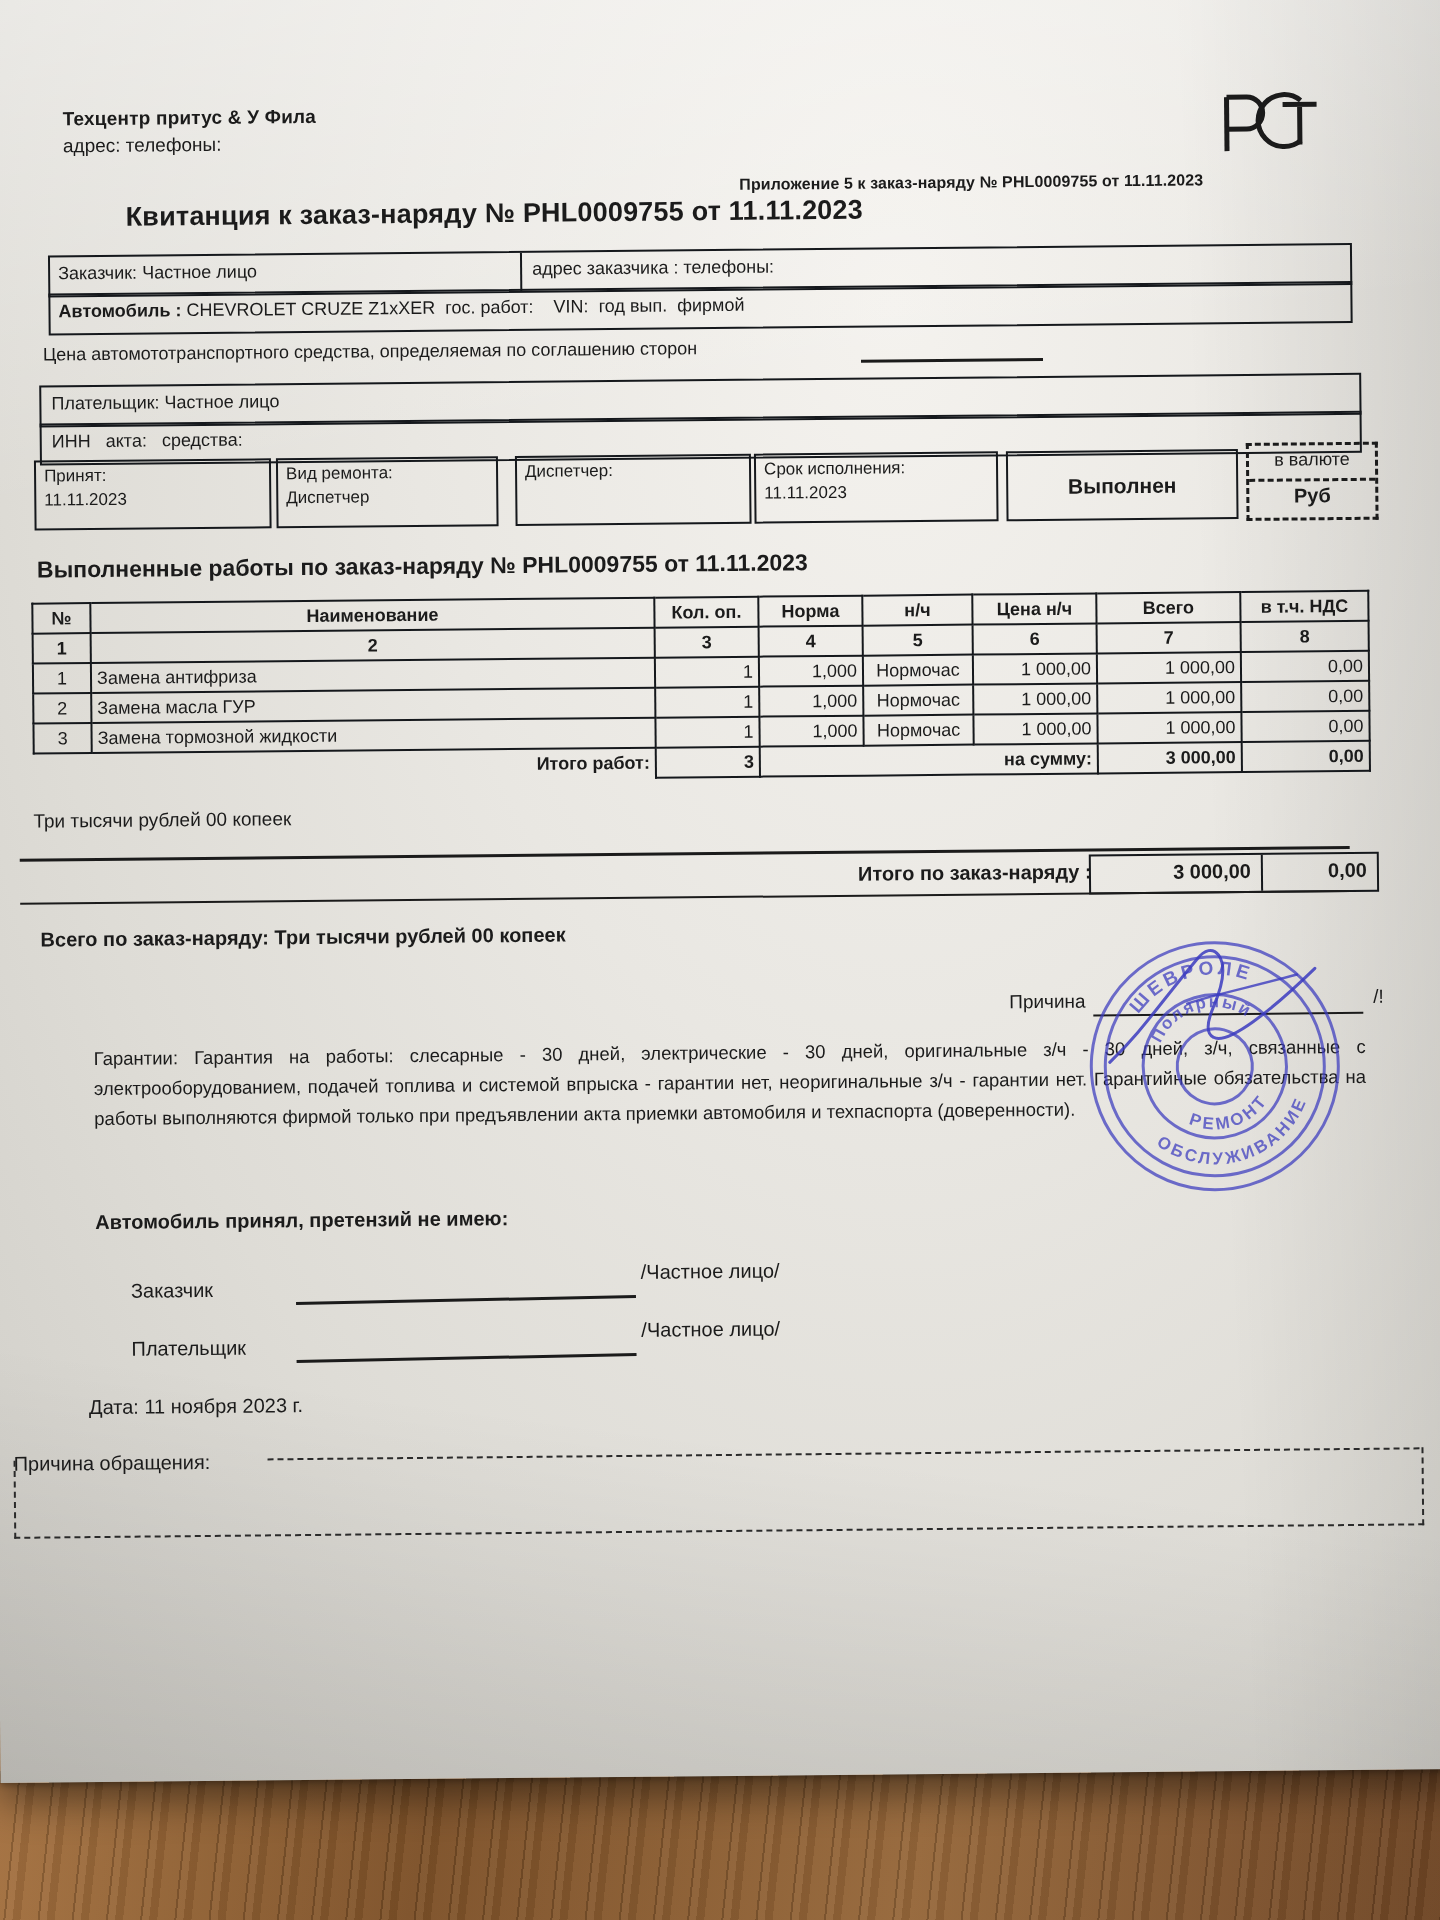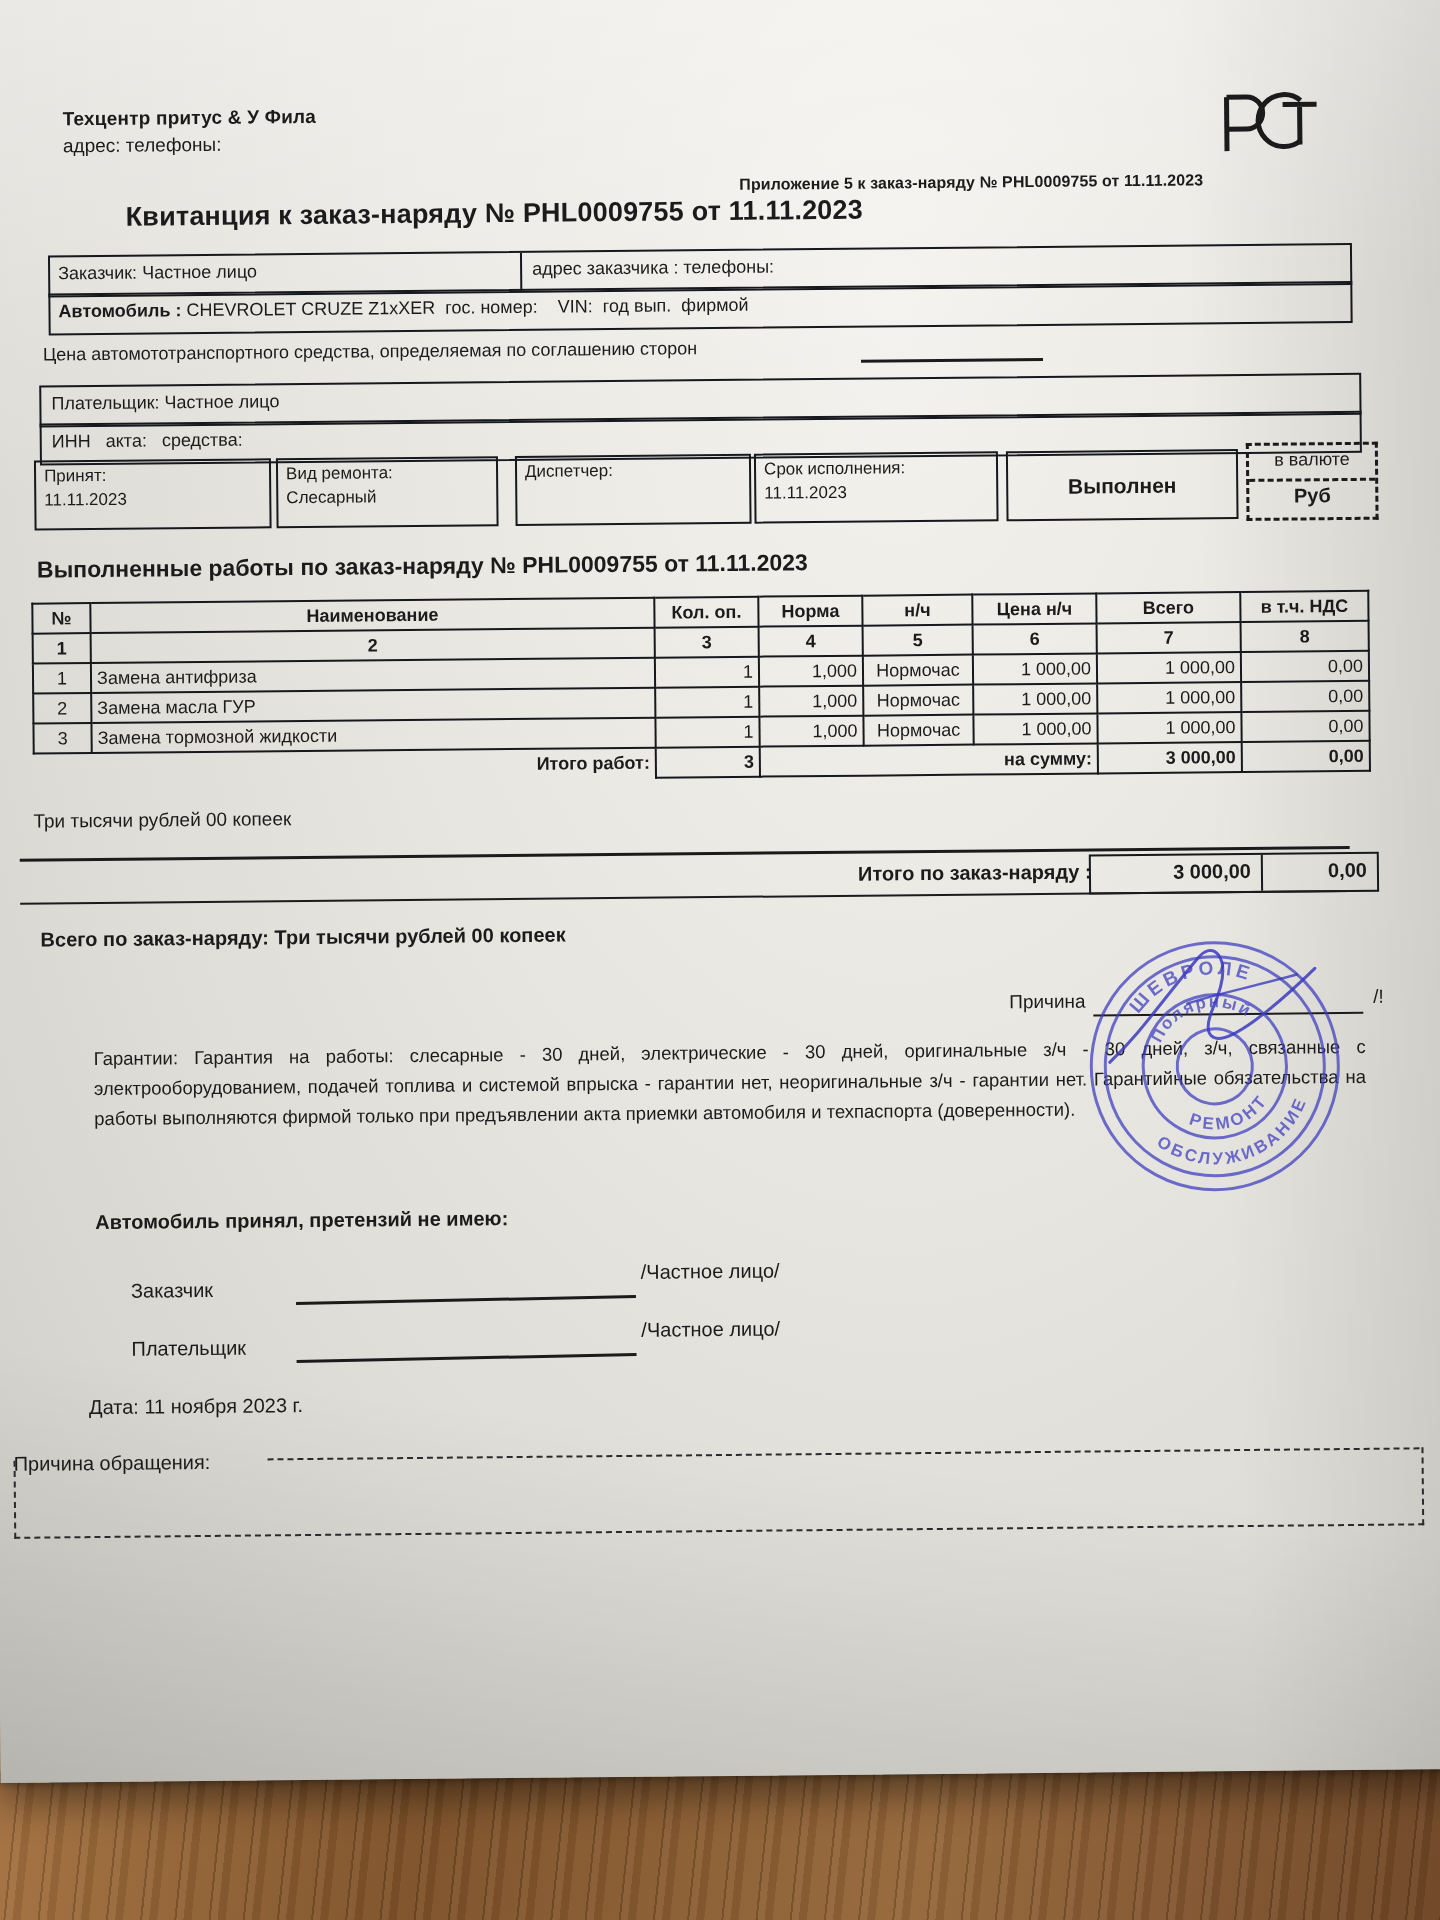--- a/index.html
+++ b/index.html
@@ -190,21 +190,21 @@
       <span>Частное лицо</span>
     </div>
     <div id="cust-div"></div>
     <div class="right nowrap cell-label">адрес заказчика :   телефоны:</div>
   </div>
 
   <div class="abs box" id="auto-box">
     <div class="left nowrap cell-label">
       <span class="b">Автомобиль :</span>
       <span>CHEVROLET CRUZE Z1xXER</span>
-      &nbsp;<span>гос. номер:</span>
+      &nbsp;<span>гос. работ:</span>
       &nbsp;&nbsp;&nbsp;<span>VIN:</span>
       &nbsp;<span>год вып.</span>
       &nbsp;<span>фирмой</span>
     </div>
   </div>
 
   <div class="abs nowrap" id="price-line">Цена автомототранспортного средства, определяемая по соглашению сторон</div>
   <div class="abs" id="price-rule"></div>
 
   <div class="abs box" id="payer-box">
@@ -220,21 +220,21 @@
       &nbsp;&nbsp;<span>средства:</span>
     </div>
   </div>
 
   <div class="abs sbox" id="s1">
     <div class="t">Принят:</div>
     <div class="v">11.11.2023</div>
   </div>
   <div class="abs sbox" id="s2">
     <div class="t">Вид ремонта:</div>
-    <div class="v">Слесарный</div>
+    <div class="v">Диспетчер</div>
   </div>
   <div class="abs sbox" id="s3">
     <div class="t">Диспетчер:</div>
     <div class="v"></div>
   </div>
   <div class="abs sbox" id="s4">
     <div class="t">Срок исполнения:</div>
     <div class="v">11.11.2023</div>
   </div>
   <div class="abs sbox" id="s5">

